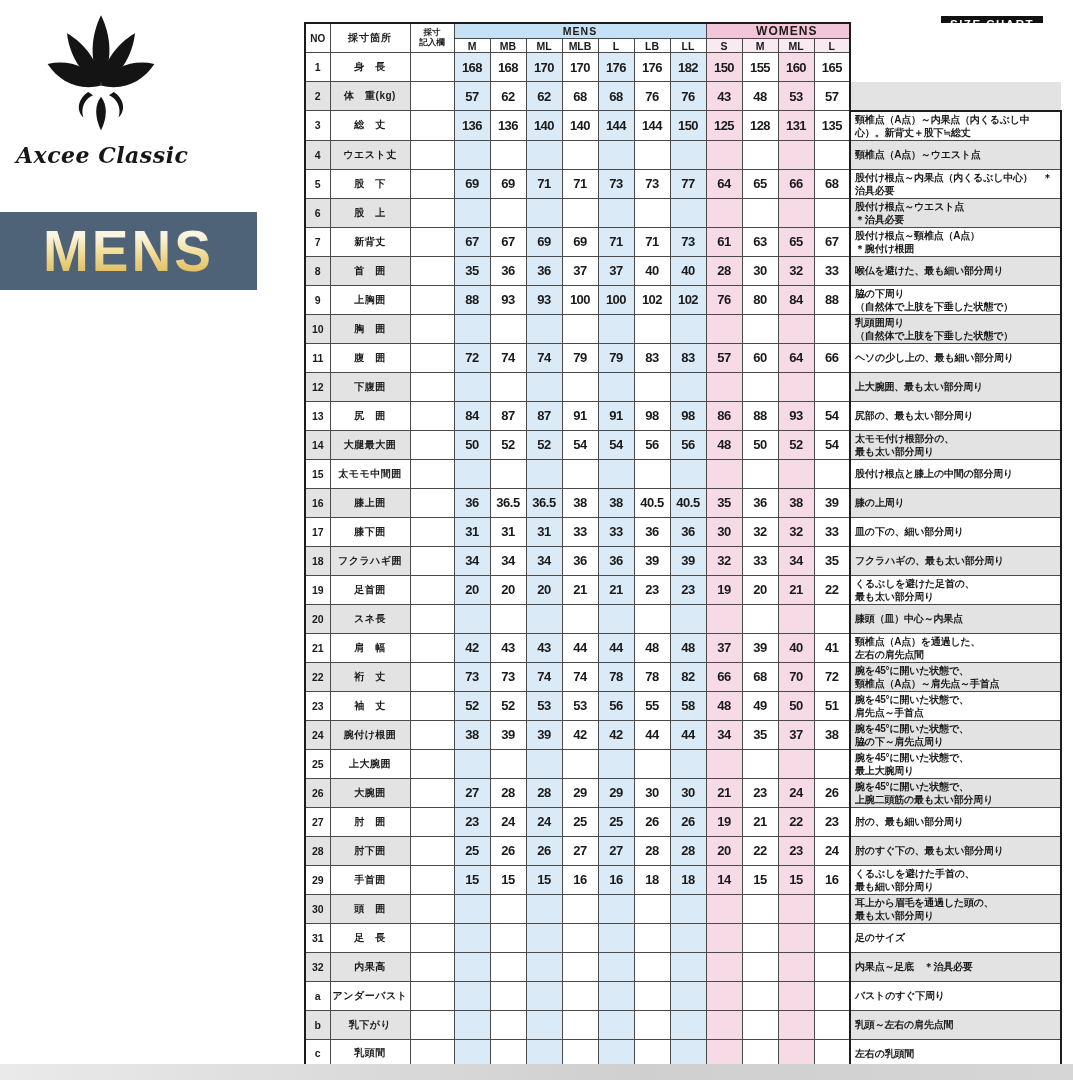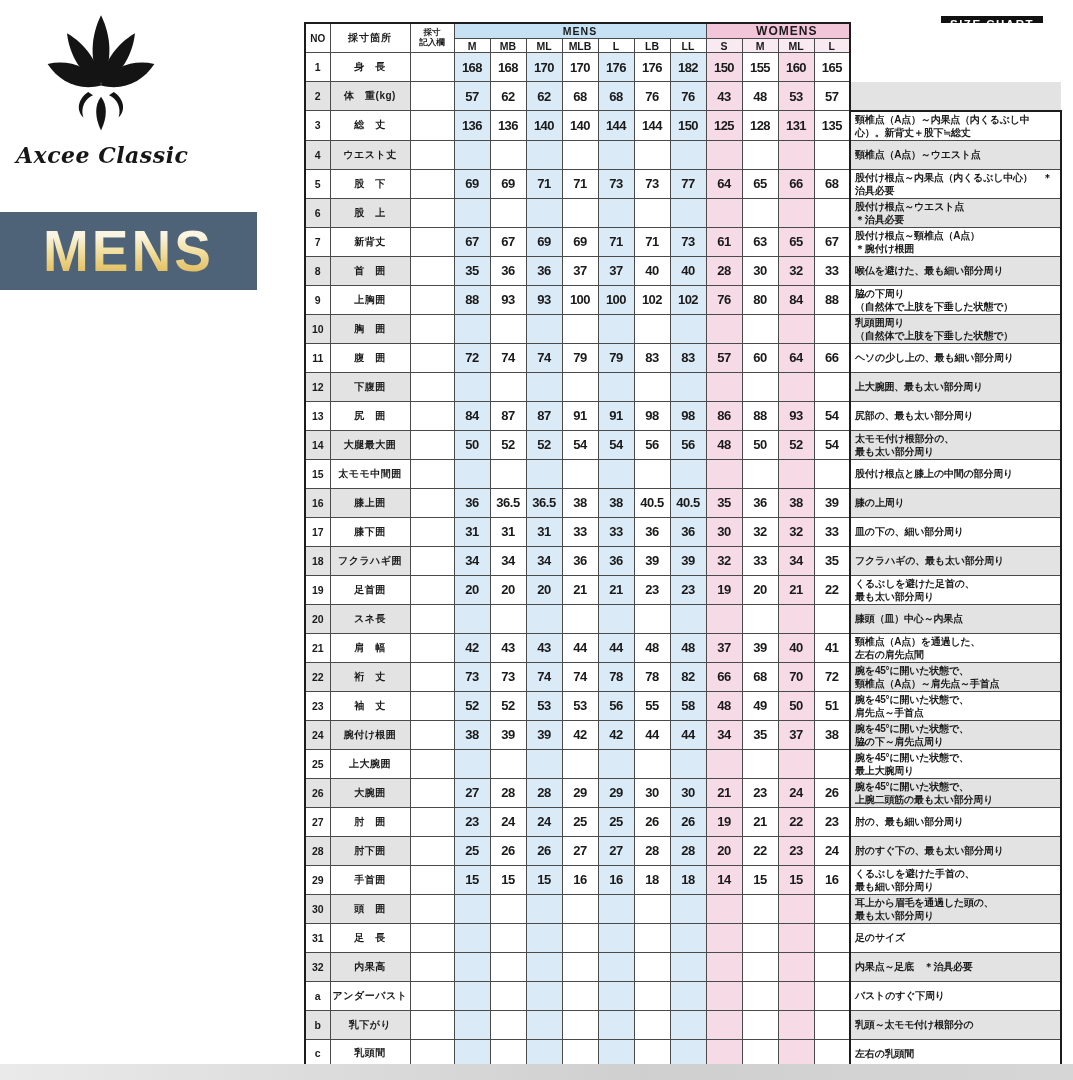--- a/index.html
+++ b/index.html
@@ -750,21 +750,21 @@
       <td class="c-val"></td>
       <td class="c-val stripe-b"></td>
       <td class="c-val"></td>
       <td class="c-val stripe-b"></td>
       <td class="c-val"></td>
       <td class="c-val stripe-b"></td>
       <td class="c-val stripe-p"></td>
       <td class="c-val"></td>
       <td class="c-val stripe-p"></td>
       <td class="c-val w-last"></td>
-      <td class="c-note">乳頭～太モモ付け根部分の</td>
+      <td class="c-note">乳頭～左右の肩先点間</td>
     </tr>
         <tr class="last-row">
       <td class="c-no">c</td>
       <td class="c-label">乳頭間</td>
       <td class="c-entry"></td>
       <td class="c-val stripe-b"></td>
       <td class="c-val"></td>
       <td class="c-val stripe-b"></td>
       <td class="c-val"></td>
       <td class="c-val stripe-b"></td>

